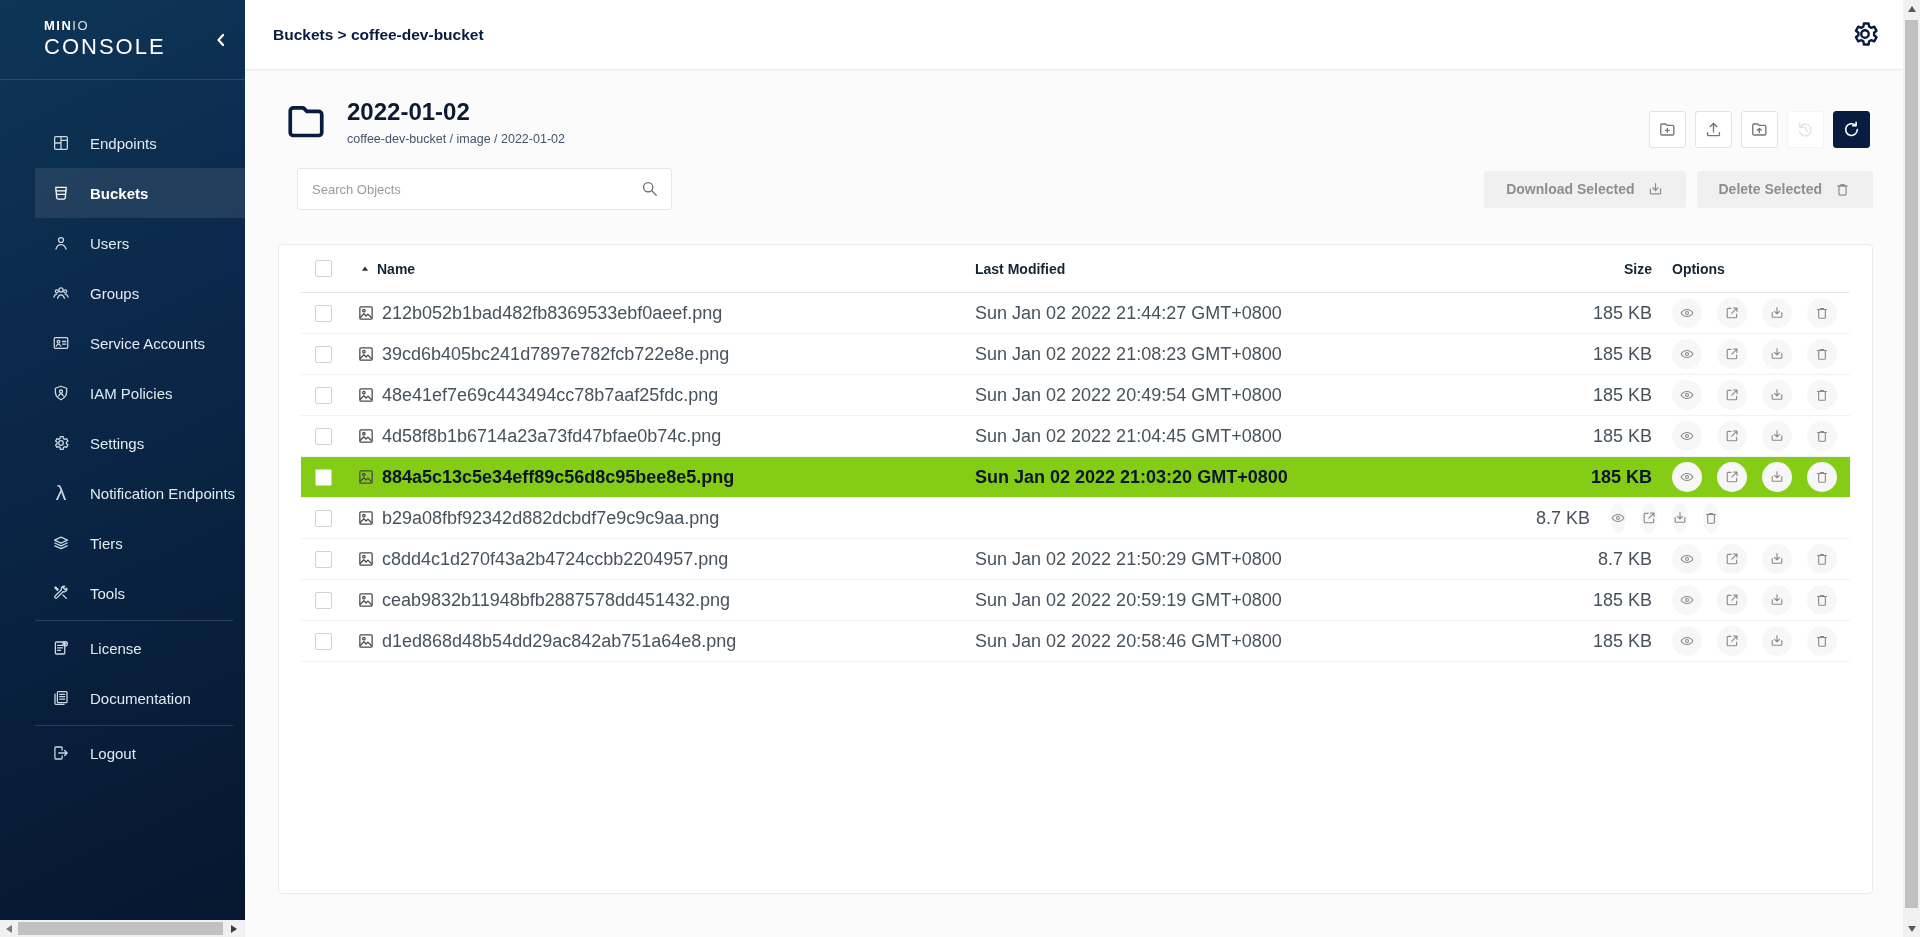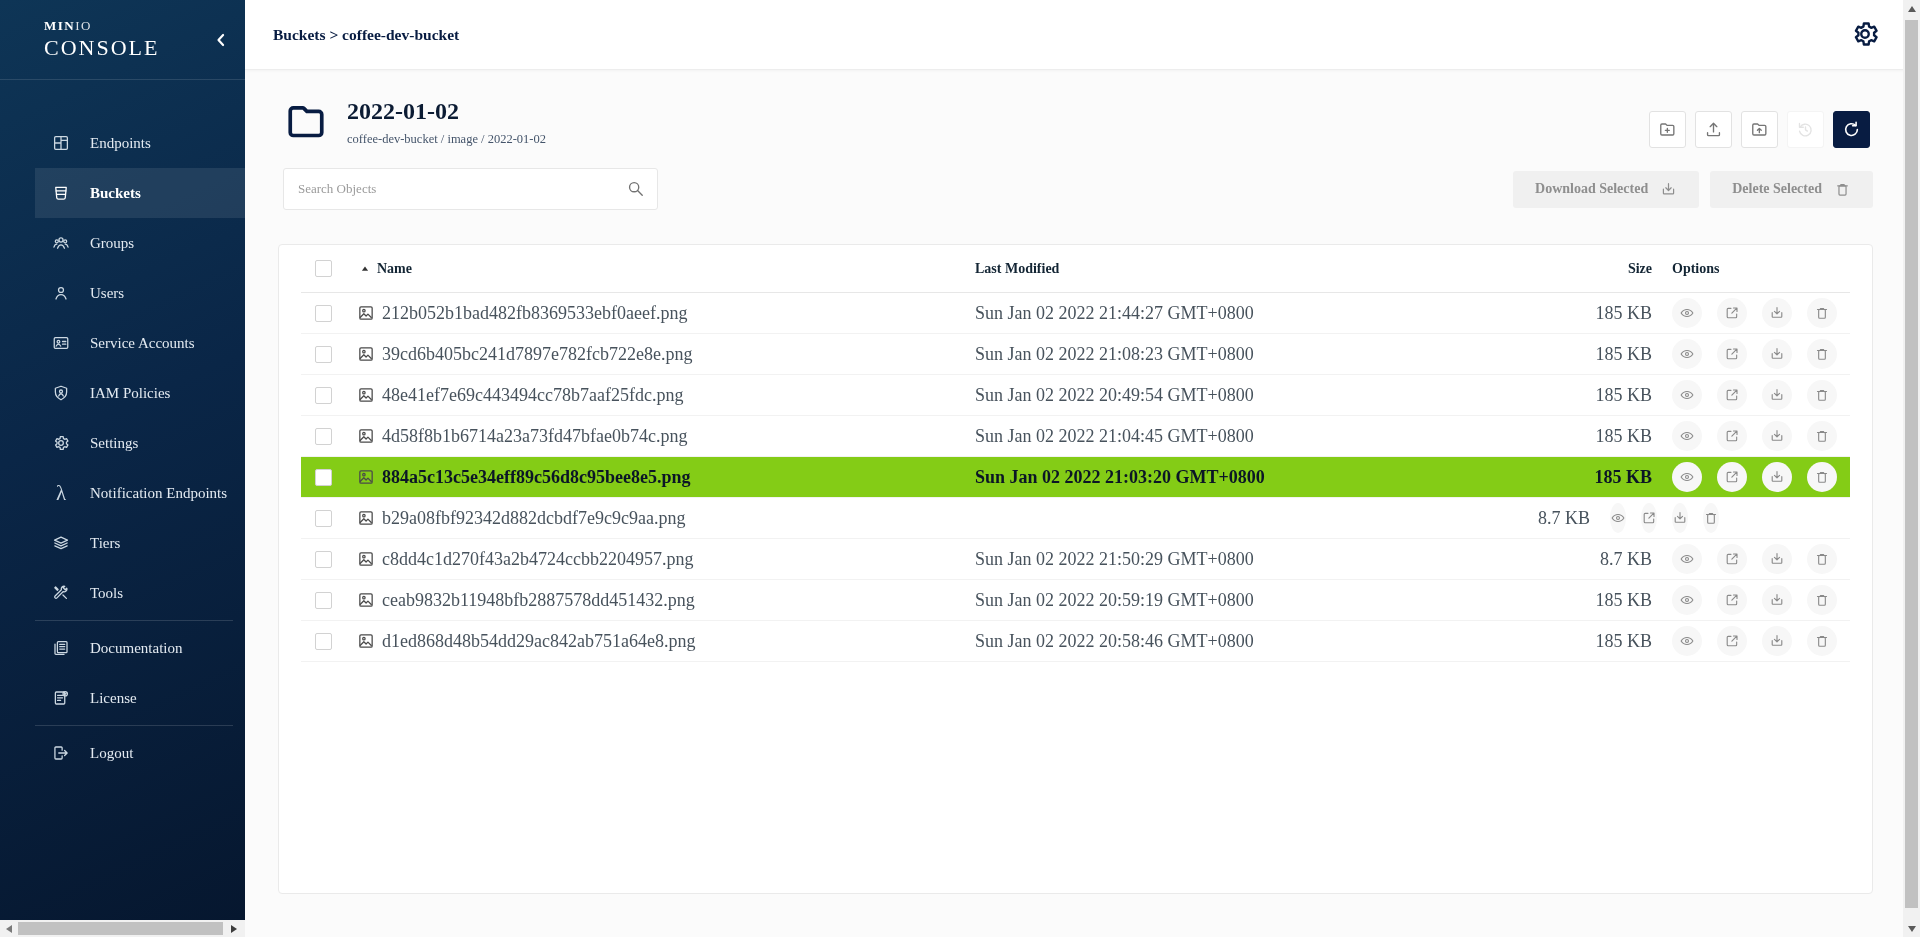--- a/index.html
+++ b/index.html
@@ -1,17 +1,17 @@
 <!DOCTYPE html>
 <html><head>
 <meta charset="utf-8">
 <style>
   * { margin:0; padding:0; box-sizing:border-box; }
   html,body { width:1920px; height:937px; overflow:hidden; font-family:"Liberation Sans","DejaVu Sans",sans-serif; background:#fbfbfb; }
-  #root { position:relative; width:1920px; height:937px; overflow:hidden;font-family:Liberation Serif, serif; }
+  #root { position:relative; width:1920px; height:937px; overflow:hidden; }
 
   
   .sidebar { position:absolute; left:0; top:0; width:245px; height:920px;
     background:linear-gradient(155deg,#0e3556 0%,#0a2647 45%,#06172f 100%); color:#e8eef4; z-index:10; }
   .brand { height:80px; padding:18px 0 0 44px; border-bottom:1px solid rgba(255,255,255,.12); position:relative; }
   .brand-top { font-size:13px; letter-spacing:1.5px; color:#fff; }
   .brand-top b { font-weight:700; }
   .brand-top .lt { font-weight:300; opacity:.85; }
   .brand-main { font-size:22px; font-weight:400; letter-spacing:2px; color:#fff; margin-top:1px; }
   .collapse-btn { position:absolute; right:14px; top:30px; width:20px; height:20px; color:#fff; cursor:pointer; }
@@ -36,21 +36,21 @@
   .page-title { font-size:24px; font-weight:700; color:#0b1b33; line-height:1.15; }
   .page-path { font-size:12.5px; color:#44546a; margin-top:6px; }
   .ph-actions { display:flex; gap:9px; margin-top:13px; }
   .act-btn { width:37px; height:37px; border:1px solid #e2e2e2; border-radius:3px; background:#fff; color:#757575;
     display:flex; align-items:center; justify-content:center; cursor:pointer; }
   .act-btn .ai { width:19px; height:19px; display:block; }
   .act-btn.disabled { border-color:#f4f4f4; color:#e3e3e3; cursor:default; }
   .act-btn.primary { background:#081C42; border-color:#081C42; color:#fff; }
 
   .toolbar-row { display:flex; justify-content:space-between; align-items:center; padding:20px 47px 0 38px; }
-  .search-box { position:relative; width:375px; height:42px; }
+  .search-box { position:relative; width:375px; height:42px;margin-left:14px; }
   .search-input { width:100%; height:100%; border:1px solid #e7e7e7; border-radius:3px; padding:0 44px 0 14px;
     font-size:13px; color:#333; outline:none; background:#fff; font-family:inherit; }
   .search-input::placeholder { color:#9b9b9b; }
   .search-ic { position:absolute; right:13px; top:11px; width:19px; height:19px; color:#717171; cursor:pointer; }
   .sel-actions { display:flex; gap:11px; }
   .sel-btn { height:37px; padding:0 22px; background:#f0f0f0; border:none; border-radius:3px; color:#8e8e8e;
     font-size:14px; font-weight:700; display:flex; align-items:center; gap:12px; cursor:default; font-family:inherit; }
   .sel-btn .bi { width:17px; height:17px; display:block; }
 
   
@@ -114,40 +114,40 @@
             <svg viewBox="0 0 24 24" fill="none" stroke="currentColor" stroke-width="1.7" stroke-linecap="round" stroke-linejoin="round">
               <path d="M5 4.5h14l-1.3 13.7a2.2 2.2 0 0 1-2.2 2H8.5a2.2 2.2 0 0 1-2.2-2L5 4.5z"></path>
               <path d="M5.5 9.2h13M6 13.8h12"></path>
             </svg>
           </span>
           <span>Buckets</span>
         </div>
         <div class="menu-item">
           <span class="mi-icon">
             <svg viewBox="0 0 24 24" fill="none" stroke="currentColor" stroke-width="1.7" stroke-linecap="round" stroke-linejoin="round">
+              <circle cx="12" cy="8" r="3.3"></circle>
+              <path d="M5.3 20c1.2-3.9 3.7-5.8 6.7-5.8s5.5 1.9 6.7 5.8"></path>
+            </svg>
+          </span>
+          <span>Users</span>
+        </div>
+        <div class="menu-item">
+          <span class="mi-icon">
+            <svg viewBox="0 0 24 24" fill="none" stroke="currentColor" stroke-width="1.7" stroke-linecap="round" stroke-linejoin="round">
               <circle cx="6.4" cy="9.7" r="2"></circle>
               <circle cx="17.6" cy="9.7" r="2"></circle>
               <circle cx="12" cy="8" r="2.7"></circle>
               <path d="M2.6 17.5c.8-2.6 2.2-3.9 3.8-3.9M21.4 17.5c-.8-2.6-2.2-3.9-3.8-3.9M7.4 19c1-3.1 2.7-4.6 4.6-4.6s3.6 1.5 4.6 4.6"></path>
             </svg>
           </span>
           <span>Groups</span>
         </div>
         <div class="menu-item">
           <span class="mi-icon">
             <svg viewBox="0 0 24 24" fill="none" stroke="currentColor" stroke-width="1.7" stroke-linecap="round" stroke-linejoin="round">
-              <circle cx="12" cy="8" r="3.3"></circle>
-              <path d="M5.3 20c1.2-3.9 3.7-5.8 6.7-5.8s5.5 1.9 6.7 5.8"></path>
-            </svg>
-          </span>
-          <span>Users</span>
-        </div>
-        <div class="menu-item">
-          <span class="mi-icon">
-            <svg viewBox="0 0 24 24" fill="none" stroke="currentColor" stroke-width="1.7" stroke-linecap="round" stroke-linejoin="round">
               <rect x="3" y="4.8" width="18" height="14.4" rx="1.5"></rect>
               <circle cx="8.6" cy="10.4" r="1.8"></circle>
               <path d="M5.6 16.2c.7-1.9 1.8-2.8 3-2.8s2.3.9 3 2.8M14 10h4.4M14 13.6h4.4"></path>
             </svg>
           </span>
           <span>Service Accounts</span>
         </div>
         <div class="menu-item">
           <span class="mi-icon">
             <svg viewBox="0 0 24 24" fill="none" stroke="currentColor" stroke-width="1.7" stroke-linecap="round" stroke-linejoin="round">
@@ -186,40 +186,40 @@
         <div class="menu-item">
           <span class="mi-icon">
             <svg viewBox="0 0 24 24" fill="none" stroke="currentColor" stroke-width="1.7" stroke-linecap="round" stroke-linejoin="round">
               <path d="M20 6.6a3.7 3.7 0 0 1-5 3.5L6.6 18.5a1.75 1.75 0 0 1-2.5-2.5L12.5 7.6A3.7 3.7 0 0 1 17 3l-2 2L17.6 7.6l2-2c.26.45.4 1 .4 1z"></path>
               <path d="M4.8 4l-1 1 3.3 3.3 1-1L4.8 4zM14.6 14.6l4.6 4.6"></path>
             </svg>
           </span>
           <span>Tools</span>
         </div>
         <div class="menu-divider"></div>
-        <div class="menu-item">
-          <span class="mi-icon">
-            <svg viewBox="0 0 24 24" fill="none" stroke="currentColor" stroke-width="1.7" stroke-linecap="round" stroke-linejoin="round">
-              <rect x="7.2" y="3.5" width="12.8" height="14.8" rx="1.2"></rect>
-              <path d="M10.3 7.2h6.6M10.3 10.3h6.6M10.3 13.4h6.6"></path>
-              <path d="M4 6.8v12.5A1.2 1.2 0 0 0 5.2 20.5H16"></path>
-            </svg>
-          </span>
-          <span>Documentation</span>
-        </div>
         <div class="menu-item">
           <span class="mi-icon">
             <svg viewBox="0 0 24 24" fill="none" stroke="currentColor" stroke-width="1.7" stroke-linecap="round" stroke-linejoin="round">
               <rect x="4.5" y="4" width="12.5" height="16" rx="1.2"></rect>
               <path d="M7.4 8.4h6.7M7.4 11.8h6.7M7.4 15.2h4"></path>
               <circle cx="17.6" cy="6.3" r="2.9"></circle>
               <path d="M16.5 6.3l.8.8 1.5-1.5"></path>
             </svg>
           </span>
           <span>License</span>
+        </div>
+        <div class="menu-item">
+          <span class="mi-icon">
+            <svg viewBox="0 0 24 24" fill="none" stroke="currentColor" stroke-width="1.7" stroke-linecap="round" stroke-linejoin="round">
+              <rect x="7.2" y="3.5" width="12.8" height="14.8" rx="1.2"></rect>
+              <path d="M10.3 7.2h6.6M10.3 10.3h6.6M10.3 13.4h6.6"></path>
+              <path d="M4 6.8v12.5A1.2 1.2 0 0 0 5.2 20.5H16"></path>
+            </svg>
+          </span>
+          <span>Documentation</span>
         </div>
         <div class="menu-divider"></div>
         <div class="menu-item">
           <span class="mi-icon">
             <svg viewBox="0 0 24 24" fill="none" stroke="currentColor" stroke-width="1.7" stroke-linecap="round" stroke-linejoin="round">
               <path d="M13.5 8.2V5.2A1.2 1.2 0 0 0 12.3 4H5.1A1.2 1.2 0 0 0 3.9 5.2v13.6A1.2 1.2 0 0 0 5.1 20h7.2a1.2 1.2 0 0 0 1.2-1.2v-3"></path>
               <path d="M9 12h11M16.8 8.6L20.2 12l-3.4 3.4"></path>
             </svg>
           </span>
           <span>Logout</span>

